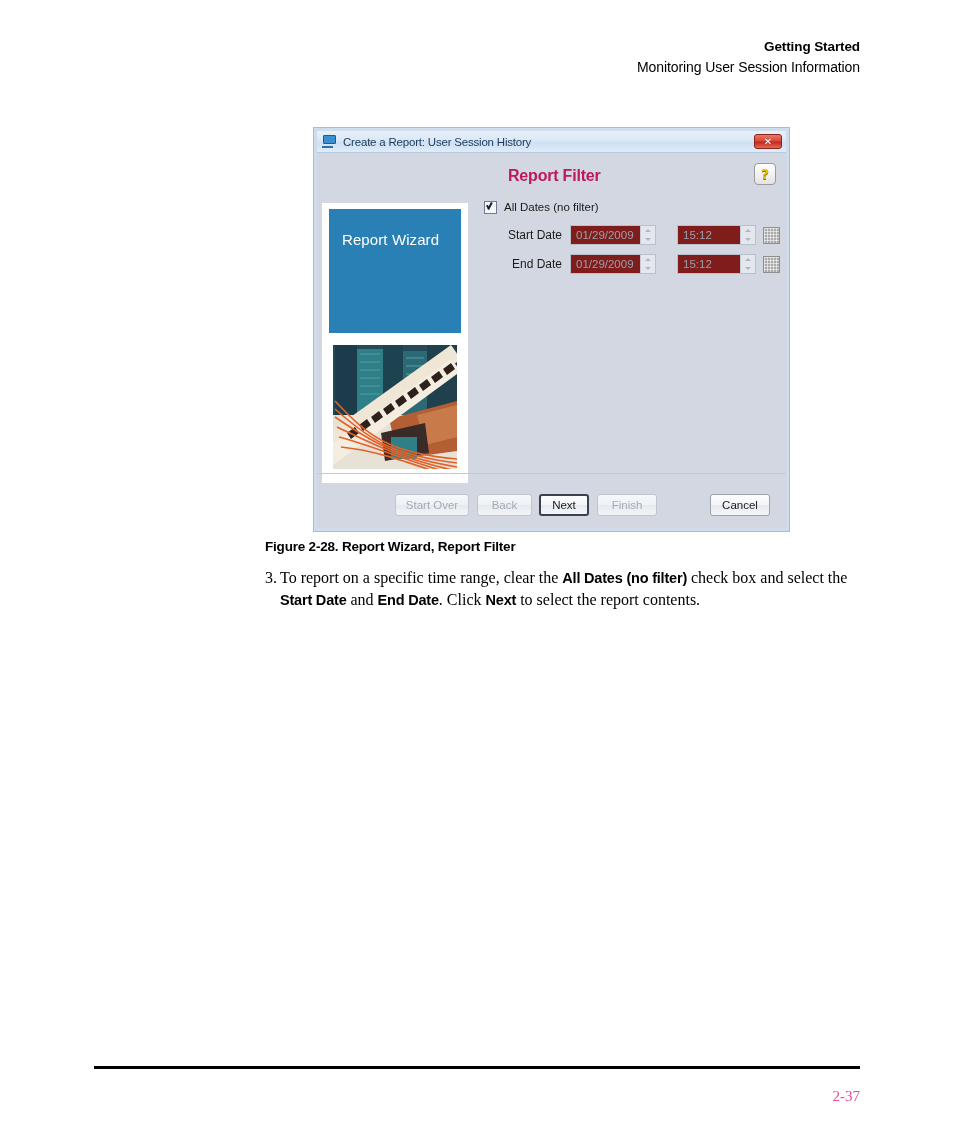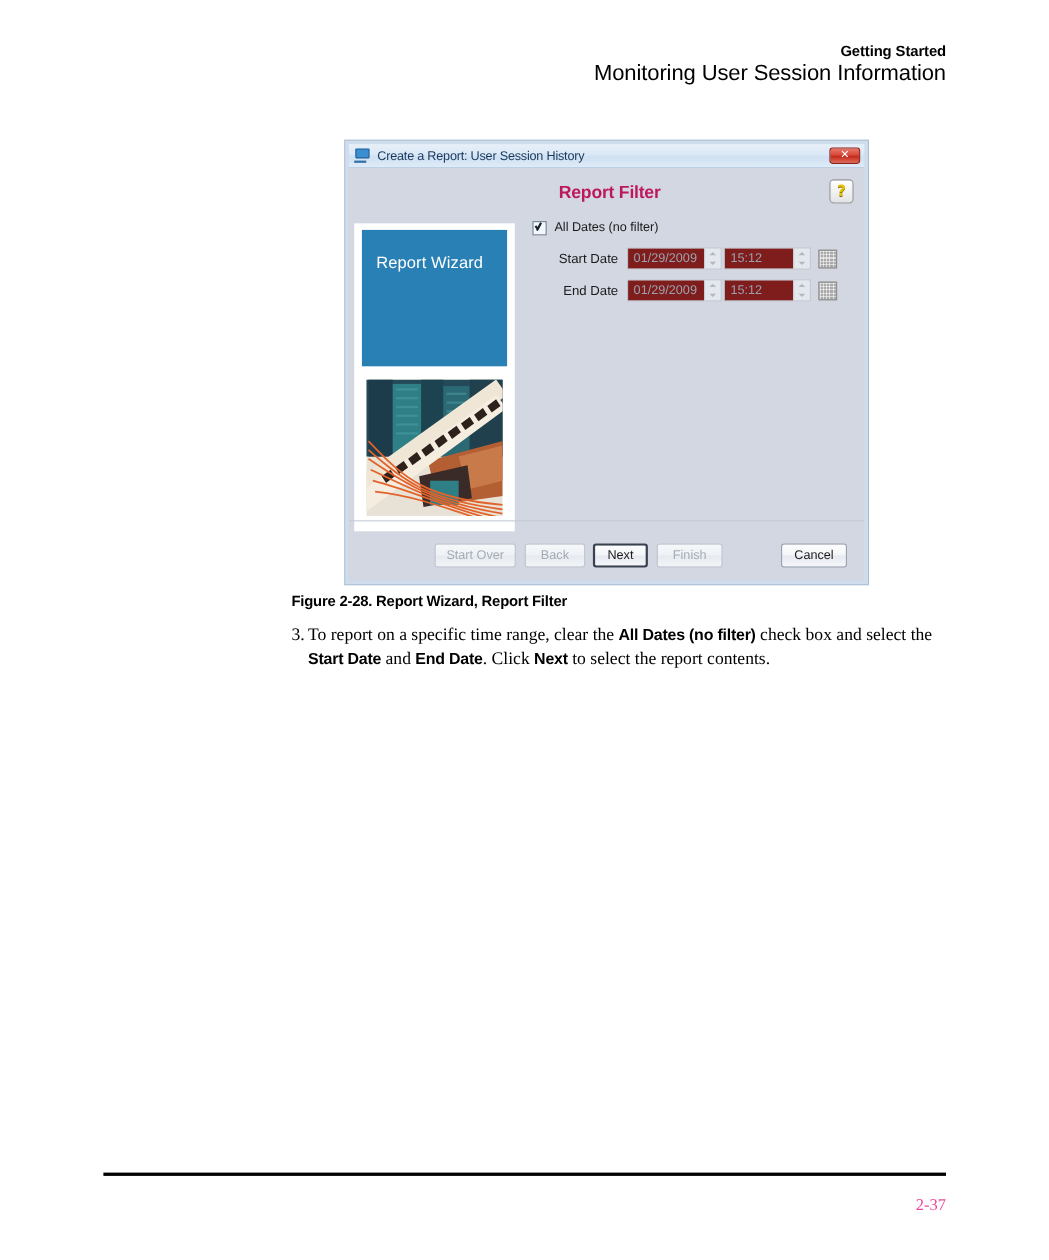--- a/index.html
+++ b/index.html
@@ -25,21 +25,21 @@
     color: #000;
   }
   .page-header .hdr-line1 {
     font-weight: bold;
     font-size: 13.5px;
     letter-spacing: -0.1px;
     line-height: 18px;
   }
   .page-header .hdr-line2 {
     font-weight: normal;
-    font-size: 20px;
+    font-size: 14px;
     letter-spacing: -0.1px;
     line-height: 20px;
     margin-top: 1px;
   }
 
   
   .dialog {
     position: absolute;
     left: 313px;
     top: 127px;
@@ -255,21 +255,21 @@
   .spinner {
     display: flex;
     align-items: stretch;
     height: 20px;
     background: #e4e8ee;
     border: 1px solid #b9c0ca;
     box-sizing: border-box;
     flex: none;
   }
   .spinner.date-field { width: 86px; }
-  .spinner.time-field { width: 79px; margin-left: 2px; }
+  .spinner.time-field { width: 79px; margin-left: 21px; }
   .spinner .sp-value {
     flex: 1;
     font-size: 11.5px;
     color: #9aa1ab;
     line-height: 18px;
     padding-left: 5px;
     white-space: nowrap;
     overflow: hidden;
     background: #7f1d1d;
   }

